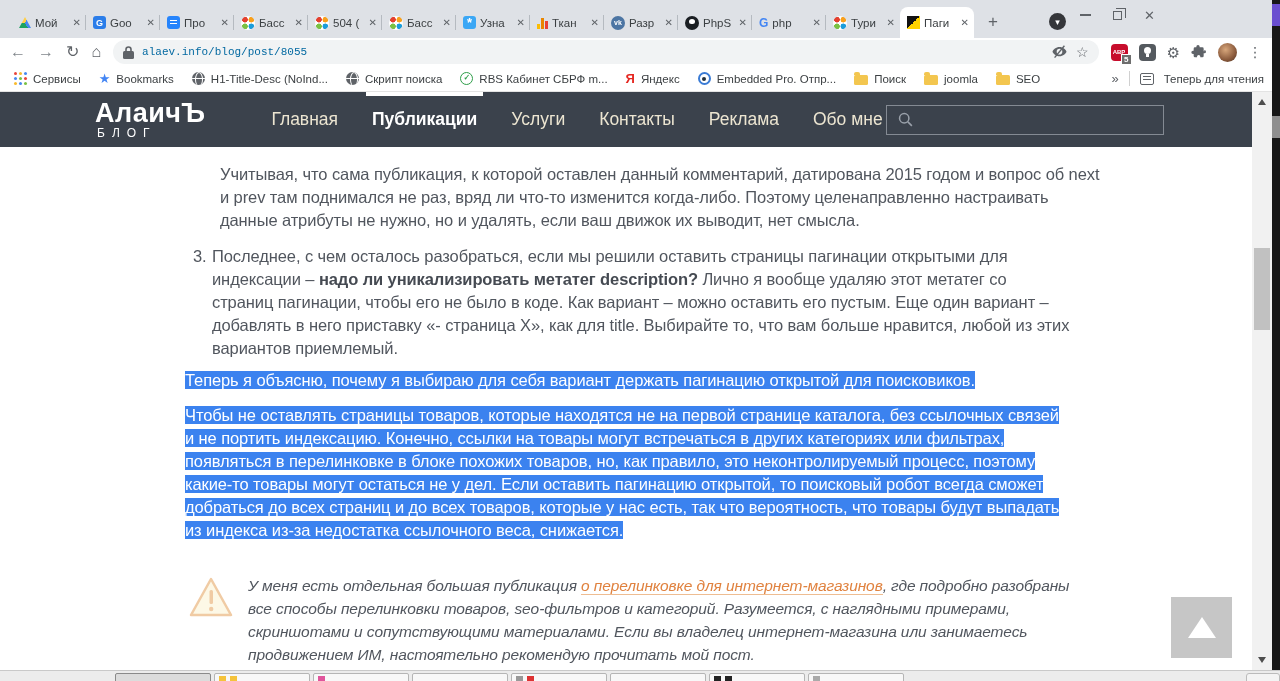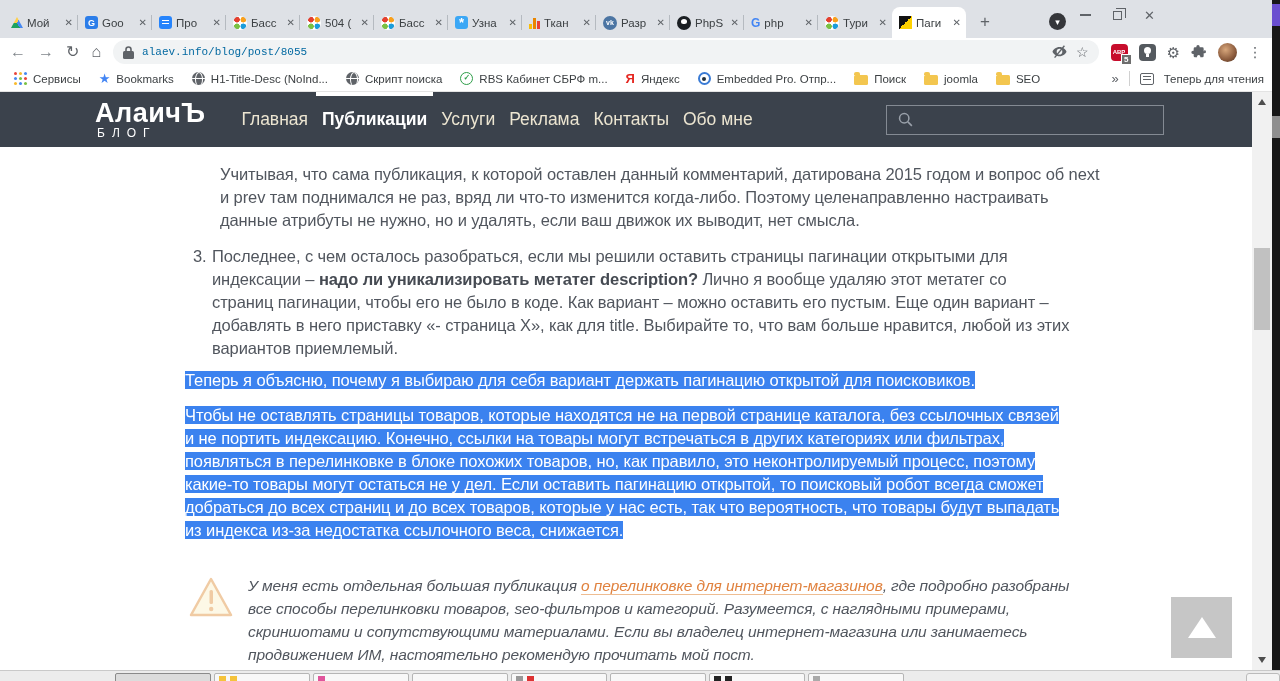--- a/index.html
+++ b/index.html
@@ -5,21 +5,21 @@
   * { margin:0; padding:0; box-sizing:border-box; }
   html,body { width:1280px; height:681px; overflow:hidden; font-family:"Liberation Sans",sans-serif; background:#dee1e6; }
   .screen { position:relative; width:1280px; height:681px; }
 
   
   .right-strip { position:absolute; right:0; top:0; width:8px; height:670px; background:#181818; z-index:50; }
   .right-strip .purple-block { position:absolute; top:4px; left:0; width:8px; height:22px; background:#6a4fd0; }
   .right-strip .gray-block { position:absolute; top:116px; left:0; width:8px; height:22px; background:#8f8f8f; }
 
   
-  .tabstrip { position:absolute; top:0; left:0; width:1171px; height:38px; background:#dee1e6; display:flex; align-items:flex-end; padding-left:4px; }
+  .tabstrip { position:absolute; top:0; left:0; width:1171px; height:38px; background:#dee1e6; display:flex; align-items:flex-end; padding-left:12px; }
   .tab { width:74px; height:31px; display:flex; align-items:center; gap:4px; padding:0 5px 0 7px; border-radius:8px 8px 0 0; position:relative; flex:none; }
   .tab:not(.active):not(:first-child)::before { content:''; position:absolute; left:-1px; top:8px; height:15px; width:1px; background:#9aa0a6; opacity:.6; }
   .tab.active { background:#fff; z-index:2; }
   .tab.active::before { display:none; }
   .tab-label { flex:1; font-size:11.5px; color:#3c4043; white-space:nowrap; overflow:hidden; }
   .tab-close { font-size:10px; color:#5f6368; line-height:10px; }
   .favicon { flex:none; }
   .fi-drive { width:12px; height:11px; clip-path:polygon(50% 0,100% 100%,0 100%); background:conic-gradient(from 150deg at 50% 55%, #1da261 0 33%, #ffcf48 33% 66%, #4688f1 66% 100%); }
   .fi-bluesq { width:13px; height:13px; border-radius:3px; background:#2b7de9; color:#fff; font-size:9px; font-weight:bold; display:flex; align-items:center; justify-content:center; }
   .fi-docs { width:13px; height:13px; border-radius:3px; background:#2684fc; position:relative; }
@@ -86,24 +86,24 @@
   .chev2 { font-size:13px; color:#5f6368; }
   .bm-div { width:1px; height:15px; background:#d0d0d0; }
   .rl-icon { width:14px; height:12px; border:1.2px solid #5f6368; border-radius:2px; position:relative; }
   .rl-icon::before { content:''; position:absolute; left:2px; top:2px; right:2px; height:5px;
      background:repeating-linear-gradient(#5f6368 0 1px, transparent 1px 3px); }
 
   
   .page { position:absolute; top:92px; left:0; width:1252px; height:578px; background:#fff; overflow:hidden; }
 
   .site-header { height:55px; background:#3b424c; display:flex; align-items:center; padding-left:95px; }
-  .logo { margin-right:36px; color:#fff; }
+  .logo { margin-right:66px; color:#fff; }
   .logo-title { font-size:27px; font-weight:bold; line-height:26px; letter-spacing:.5px; }
   .logo-sub { font-size:12px; letter-spacing:7px; margin-left:2px; }
-  .site-nav { display:flex; gap:14px; height:100%; }
+  .site-nav { display:flex; gap:34px; height:100%; }
   .nav-item { display:flex; align-items:center; font-size:17.5px; color:#ece5d1; position:relative; cursor:pointer; }
   .nav-item.active { color:#fff; font-weight:bold; }
   .nav-item.active::before { content:''; position:absolute; top:0; left:-6px; right:-6px; height:4px; background:#fff; }
   .site-search { margin-left:auto; margin-right:88px; width:278px; height:30px; border:1px solid #848a93; display:flex; align-items:center; padding:0 10px; }
   .site-search input { flex:1; background:transparent; border:none; outline:none; font-size:14px; color:#c9cdd3; font-family:"Liberation Sans",sans-serif; }
   .site-search input::placeholder { color:#9aa1aa; }
 
   .article { padding:16px 0 0 185px; width:1072px; color:#51565e; font-size:16.5px; line-height:23px; letter-spacing:-0.1px; }
   .p1 { width:887px;margin-left:35px; }
   .item3 { display:flex; margin-top:13px; width:887px; }
@@ -307,22 +307,22 @@
 
     <div class="site-header">
       <div class="logo">
         <div class="logo-title">АлаичЪ</div>
         <div class="logo-sub">БЛОГ</div>
       </div>
       <div class="site-nav">
         <span class="nav-item">Главная</span>
         <span class="nav-item active">Публикации</span>
         <span class="nav-item">Услуги</span>
+        <span class="nav-item">Контакты</span>
         <span class="nav-item">Реклама</span>
-        <span class="nav-item">Контакты</span>
         <span class="nav-item">Обо мне</span>
       </div>
       <div class="site-search">
         <svg width="17" height="17" viewBox="0 0 20 20">
             <circle cx="8.5" cy="8.5" r="5.5" fill="none" stroke="#9aa1aa" stroke-width="1.8"></circle>
             <line x1="12.8" y1="12.8" x2="17.5" y2="17.5" stroke="#9aa1aa" stroke-width="1.8"></line>
           </svg>
       </div>
     </div>
 

